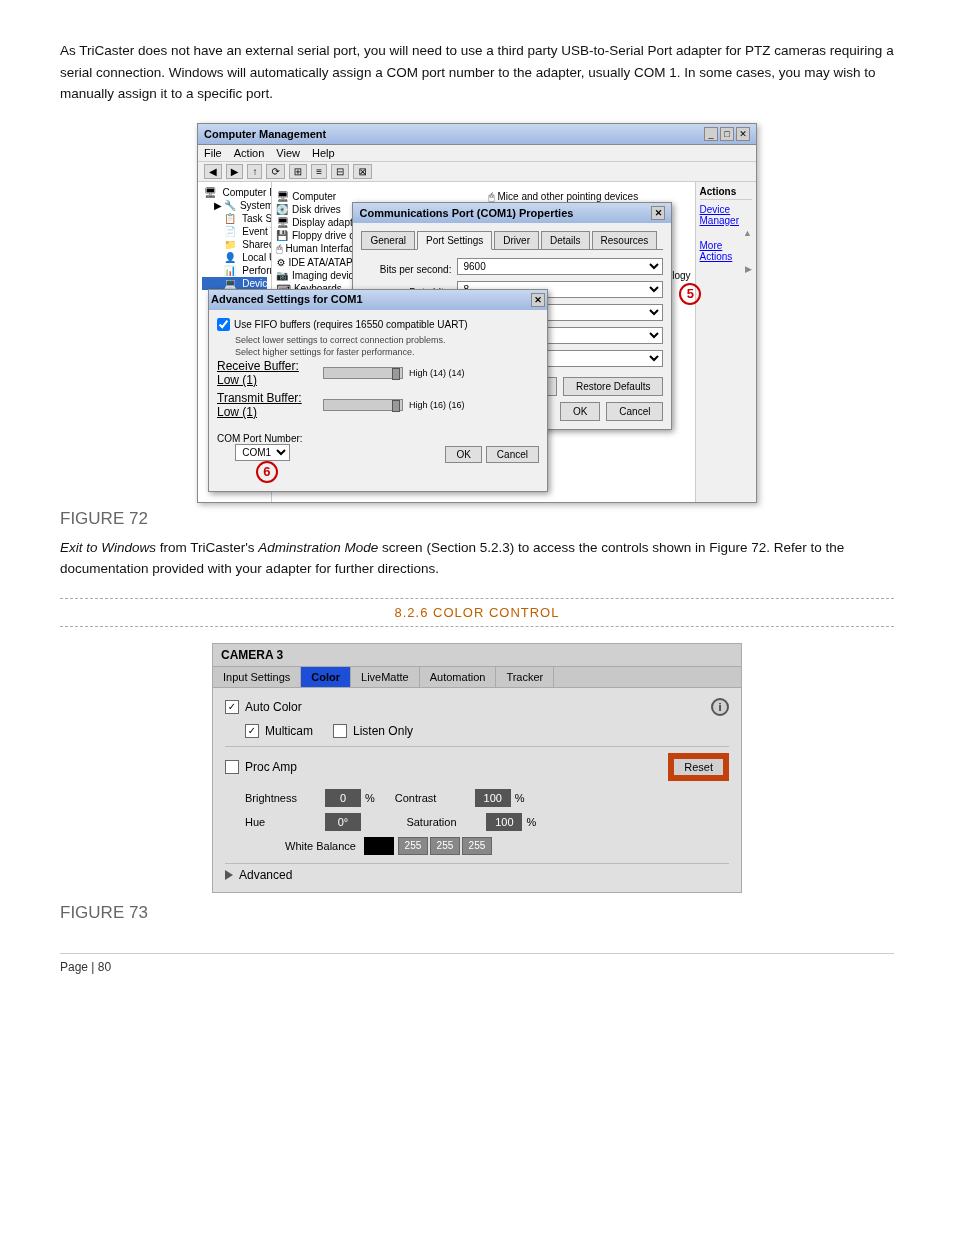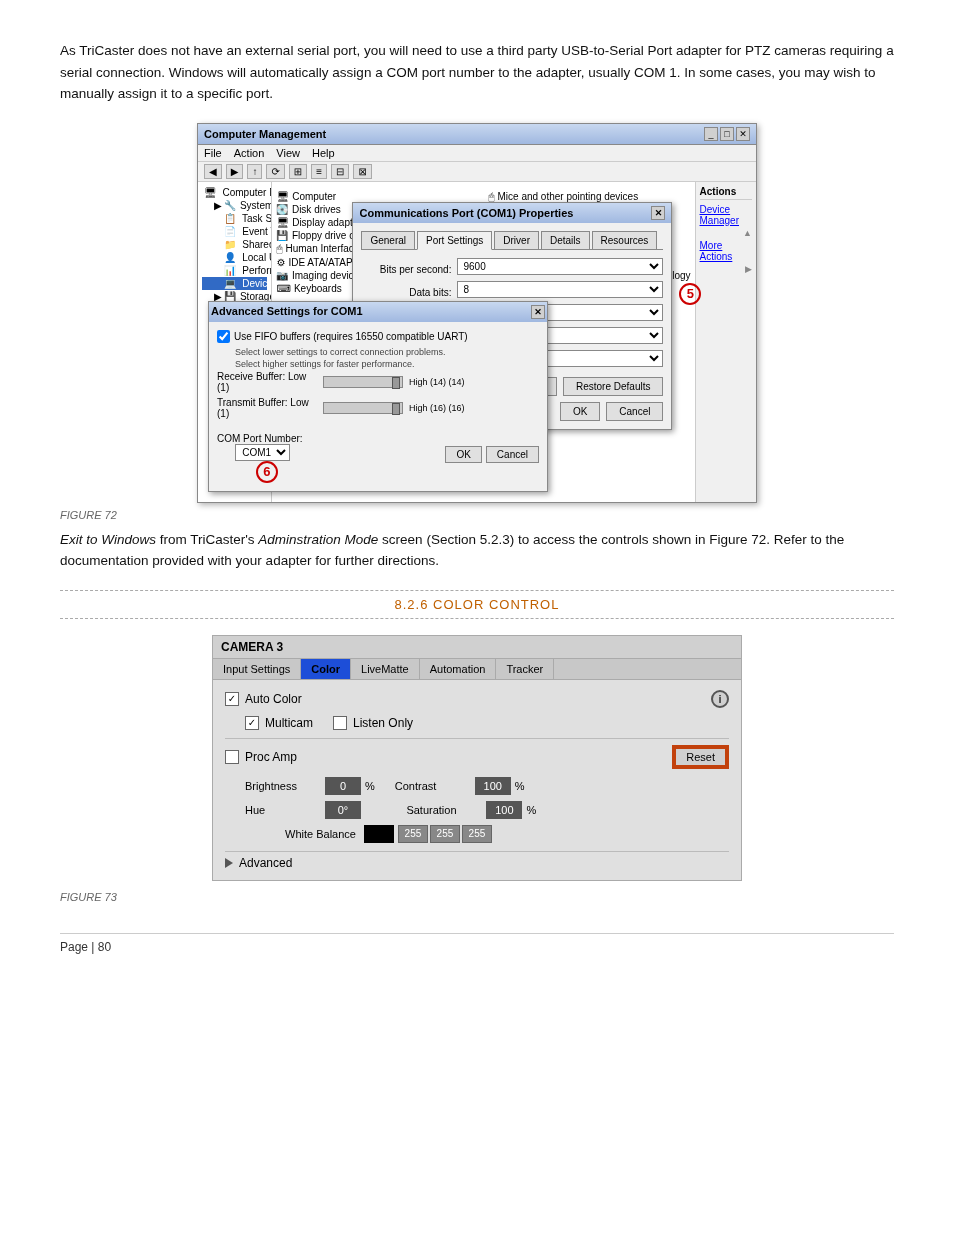--- a/index.html
+++ b/index.html
@@ -255,21 +255,21 @@
       display: flex;
       align-items: center;
       margin-bottom: 4px;
     }
     .adv-note { font-size: 9px; color: #444; margin: 2px 0 2px 18px; }
     .adv-slider-row {
       display: flex;
       align-items: center;
       margin-bottom: 4px;
     }
-    .adv-slider-label { width: 100px; font-size: 10px; }
+    .adv-slider-label { width: 100px; font-size: 12px; text-decoration: underline; }
     .adv-slider {
       width: 80px;
       height: 12px;
       background: #ccc;
       border: 1px solid #888;
       margin: 0 6px;
       position: relative;
     }
     .adv-slider-thumb {
       width: 8px;
@@ -303,25 +303,24 @@
     .com-port-label { font-size: 10px; margin-right: 6px; }
     .com-port-select {
       font-size: 10px;
       padding: 1px 2px;
       border: 1px solid #888;
       background: #fff;
     }
 
     
     .figure-label {
-      font-size: 11px;
+      font-size: 17px;
       color: #666;
       margin-bottom: 8px;
       display: block;
-      font-style: italic;
     }
 
     
     .section-heading {
       text-align: center;
       font-size: 13px;
       color: #c06000;
       letter-spacing: 1px;
       margin-bottom: 16px;
       border-top: 1px dashed #aaa;
@@ -402,21 +401,21 @@
       display: flex;
       align-items: center;
       margin-bottom: 8px;
       border-top: 1px solid #bbb;
       padding-top: 6px;
     }
     .cc-reset-btn {
       margin-left: auto;
       padding: 2px 10px;
       background: #d0d0d0;
-      border: 4px solid #c2410c;
+      border: 6px solid #c2410c;
       cursor: pointer;
       font-size: 11px;
     }
     .cc-fields-row {
       display: flex;
       align-items: center;
       margin-bottom: 6px;
       padding-left: 20px;
     }
     .cc-field-label { width: 80px; font-size: 11px; }

